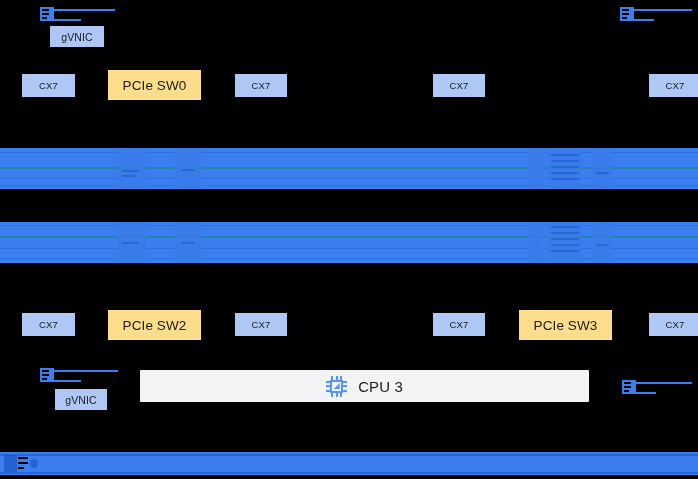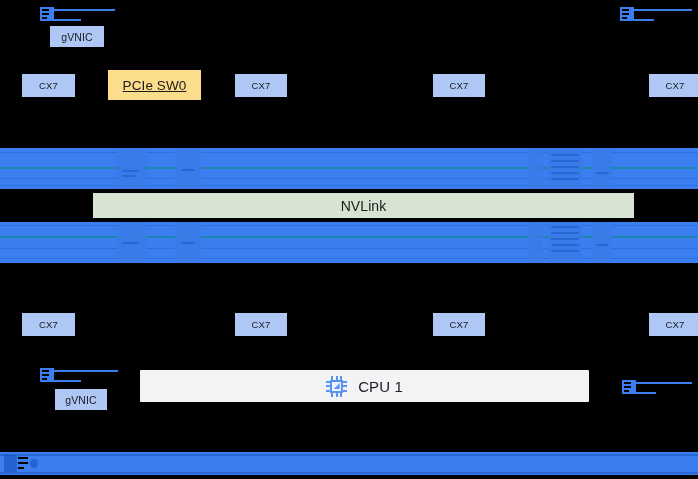--- a/index.html
+++ b/index.html
@@ -178,21 +178,21 @@
     <div class="notch" style="left:2px; top:3px; width:9px; height:1.5px;"></div>
     <div class="notch" style="left:2px; top:7px; width:9px; height:1.5px;"></div>
     <div class="notch" style="left:2px; top:11px; width:5px; height:1.5px;"></div>
     <div class="body" style="left:9px; top:2px; width:4px; height:12px;"></div>
   </div>
 
   <div class="node cx7" style="left:22px; top:74px; width:53px; height:23px;">
     <span>CX7</span>
   </div>
 
-  <div class="node pcie" style="left:108px; top:70px; width:93px; height:30px;text-decoration:underline;">
+  <div class="node pcie" style="left:108px; top:70px; width:93px; height:30px;">
     <span>PCIe SW0</span>
   </div>
 
   <div class="node cx7" style="left:235px; top:74px; width:52px; height:23px;">
     <span>CX7</span>
   </div>
 
   <div class="node cx7" style="left:433px; top:74px; width:52px; height:23px;">
     <span>CX7</span>
   </div>
@@ -216,23 +216,20 @@
     <div class="blot" style="left:548px; top:0px; width:34px; height:41px;"></div>
     <div class="blot dark" style="left:551px; top:6px; width:28px; height:2px;"></div>
     <div class="blot dark" style="left:551px; top:12px; width:28px; height:2px;"></div>
     <div class="blot dark" style="left:551px; top:18px; width:28px; height:2px;"></div>
     <div class="blot dark" style="left:551px; top:24px; width:28px; height:2px;"></div>
     <div class="blot dark" style="left:551px; top:30px; width:28px; height:2px;"></div>
     <div class="blot" style="left:592px; top:0px; width:20px; height:41px;"></div>
     <div class="blot dark" style="left:596px; top:24px; width:13px; height:2px;"></div>
   </div>
 
-  <div class="node nvlink" style="left:93px; top:193px; width:541px; height:25px;">
-    <span>NVLink</span>
-  </div>
 
   <div class="fabric-band" style="left:0px; top:222px; width:698px; height:41px;">
     <div class="streak" style="top:3px; height:1px;"></div>
     <div class="streak teal" style="top:14px; height:1.5px;"></div>
     <div class="streak" style="top:26px; height:1px;"></div>
     <div class="streak" style="top:36px; height:1px;"></div>
     <div class="blot" style="left:117px; top:0px; width:30px; height:41px;"></div>
     <div class="blot" style="left:175px; top:0px; width:26px; height:41px;"></div>
     <div class="blot dark" style="left:122px; top:20px; width:17px; height:2px;"></div>
     <div class="blot dark" style="left:181px; top:20px; width:14px; height:2px;"></div>
@@ -244,29 +241,35 @@
     <div class="blot dark" style="left:551px; top:22px; width:28px; height:2px;"></div>
     <div class="blot dark" style="left:551px; top:28px; width:28px; height:2px;"></div>
     <div class="blot" style="left:592px; top:0px; width:20px; height:41px;"></div>
     <div class="blot dark" style="left:596px; top:22px; width:13px; height:2px;"></div>
   </div>
 
   <div class="node cx7" style="left:22px; top:313px; width:53px; height:23px;">
     <span>CX7</span>
   </div>
 
+  <div class="node pcie" style="left:108px; top:310px; width:93px; height:30px;">
+    <span>PCIe SW2</span>
+  </div>
 
   <div class="node cx7" style="left:235px; top:313px; width:52px; height:23px;">
     <span>CX7</span>
   </div>
 
   <div class="node cx7" style="left:433px; top:313px; width:52px; height:23px;">
     <span>CX7</span>
   </div>
 
+  <div class="node pcie" style="left:519px; top:310px; width:93px; height:30px;">
+    <span>PCIe SW3</span>
+  </div>
 
   <div class="node cx7" style="left:649px; top:313px; width:52px; height:23px;">
     <span>CX7</span>
   </div>
 
   <div class="nic-icon" style="left:40px; top:367px; width:78px; height:18px;">
     <div class="wire" style="left:12px; top:3px; width:66px; height:2px;"></div>
     <div class="wire" style="left:12px; top:13px; width:29px; height:2px;"></div>
     <div class="body" style="left:0px; top:1px; width:14px; height:14px;"></div>
     <div class="notch" style="left:2px; top:3px; width:9px; height:1.5px;"></div>
@@ -289,21 +292,21 @@
       <span class="pin v" style="left:14px; bottom:0px;"></span>
       <span class="pin h" style="top:5px; left:0px;"></span>
       <span class="pin h" style="top:9.5px; left:0px;"></span>
       <span class="pin h" style="top:14px; left:0px;"></span>
       <span class="pin h" style="top:5px; right:0px;"></span>
       <span class="pin h" style="top:9.5px; right:0px;"></span>
       <span class="pin h" style="top:14px; right:0px;"></span>
       <span class="core"></span>
       <span class="die"></span>
     </span>
-    <span>CPU 1</span>
+    <span>CPU 3</span>
   </div>
 
   <div class="nic-icon" style="left:622px; top:379px; width:70px; height:18px;">
     <div class="wire" style="left:12px; top:3px; width:58px; height:2px;"></div>
     <div class="wire" style="left:12px; top:13px; width:22px; height:2px;"></div>
     <div class="body" style="left:0px; top:1px; width:14px; height:14px;"></div>
     <div class="notch" style="left:2px; top:3px; width:9px; height:1.5px;"></div>
     <div class="notch" style="left:2px; top:7px; width:9px; height:1.5px;"></div>
     <div class="notch" style="left:2px; top:11px; width:5px; height:1.5px;"></div>
     <div class="body" style="left:9px; top:2px; width:4px; height:12px;"></div>

